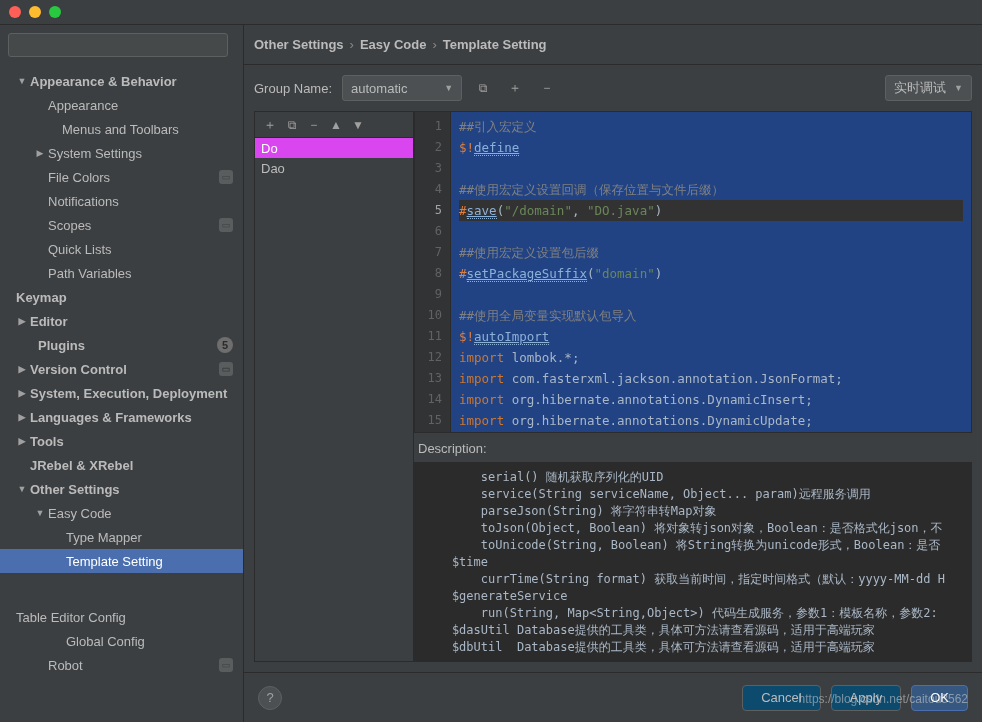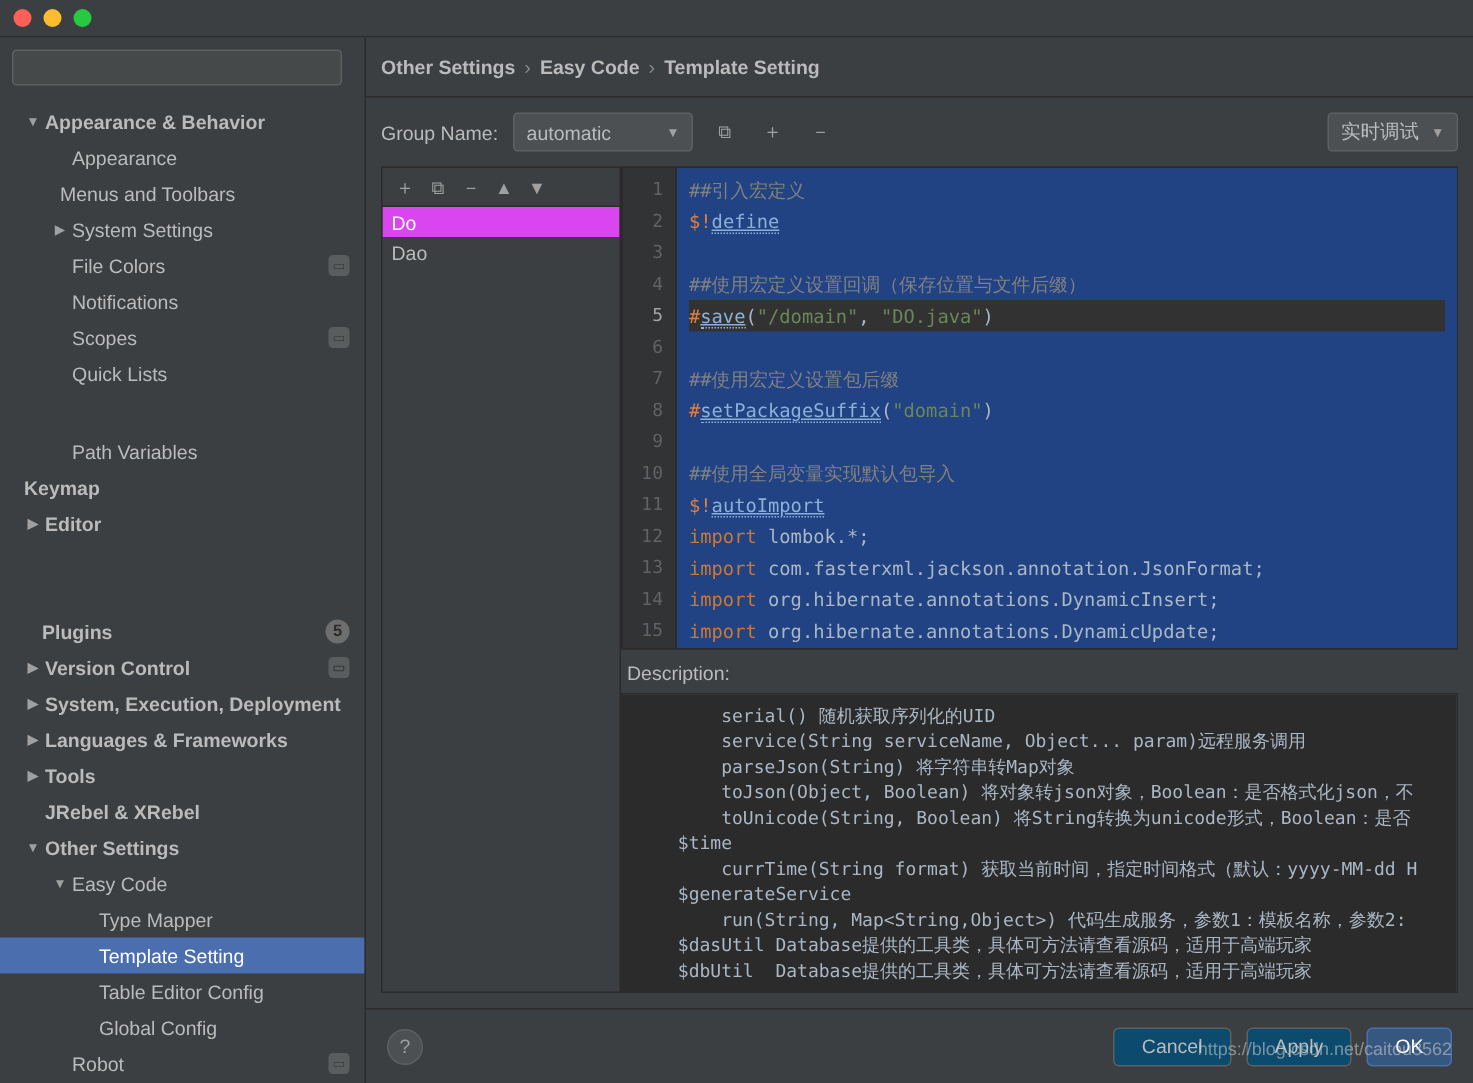--- a/index.html
+++ b/index.html
@@ -80,21 +80,21 @@
     </div>
     <div class="tree" id="tree">
         <div class="tree-item bold" style="padding-left: 14px;">
           <span class="arrow">▼</span>
           <span class="tree-label">Appearance &amp; Behavior</span>
         </div>
         <div class="tree-item" style="padding-left: 32px;">
           <span class="arrow"></span>
           <span class="tree-label">Appearance</span>
         </div>
-        <div class="tree-item" style="padding-left: 24px;">
+        <div class="tree-item" style="padding-left: 46px;">
           <span class="arrow"></span>
           <span class="tree-label">Menus and Toolbars</span>
         </div>
         <div class="tree-item" style="padding-left: 32px;">
           <span class="arrow">▶</span>
           <span class="tree-label">System Settings</span>
         </div>
         <div class="tree-item" style="padding-left: 32px;">
           <span class="arrow"></span>
           <span class="tree-label">File Colors</span>
@@ -106,33 +106,33 @@
         </div>
         <div class="tree-item" style="padding-left: 32px;">
           <span class="arrow"></span>
           <span class="tree-label">Scopes</span>
           <span class="badge-icon">▭</span>
         </div>
         <div class="tree-item" style="padding-left: 32px;">
           <span class="arrow"></span>
           <span class="tree-label">Quick Lists</span>
         </div>
-        <div class="tree-item" style="padding-left: 32px; margin-top: 28px;">
+        <div class="tree-item" style="padding-left: 32px;">
           <span class="arrow"></span>
           <span class="tree-label">Path Variables</span>
         </div>
         <div class="tree-item bold" style="">
           <span class="arrow"></span>
           <span class="tree-label">Keymap</span>
         </div>
         <div class="tree-item bold" style="padding-left: 14px;">
           <span class="arrow">▶</span>
           <span class="tree-label">Editor</span>
         </div>
-        <div class="tree-item bold" style="padding-left: 12px; margin-top: 48px;">
+        <div class="tree-item bold" style="padding-left: 22px;">
           <span class="arrow"></span>
           <span class="tree-label">Plugins</span>
           <span class="badge-count">5</span>
         </div>
         <div class="tree-item bold" style="padding-left: 14px;">
           <span class="arrow">▶</span>
           <span class="tree-label">Version Control</span>
           <span class="badge-icon">▭</span>
         </div>
         <div class="tree-item bold" style="padding-left: 14px;">
@@ -160,21 +160,21 @@
           <span class="tree-label">Easy Code</span>
         </div>
         <div class="tree-item" style="padding-left: 50px;">
           <span class="arrow"></span>
           <span class="tree-label">Type Mapper</span>
         </div>
         <div class="tree-item selected" style="padding-left: 50px;">
           <span class="arrow"></span>
           <span class="tree-label">Template Setting</span>
         </div>
-        <div class="tree-item" style="padding-left: 50px;">
+        <div class="tree-item" style=" margin-top: 32px;">
           <span class="arrow"></span>
           <span class="tree-label">Table Editor Config</span>
         </div>
         <div class="tree-item" style="padding-left: 50px;">
           <span class="arrow"></span>
           <span class="tree-label">Global Config</span>
         </div>
         <div class="tree-item" style="padding-left: 32px;">
           <span class="arrow"></span>
           <span class="tree-label">Robot</span>

